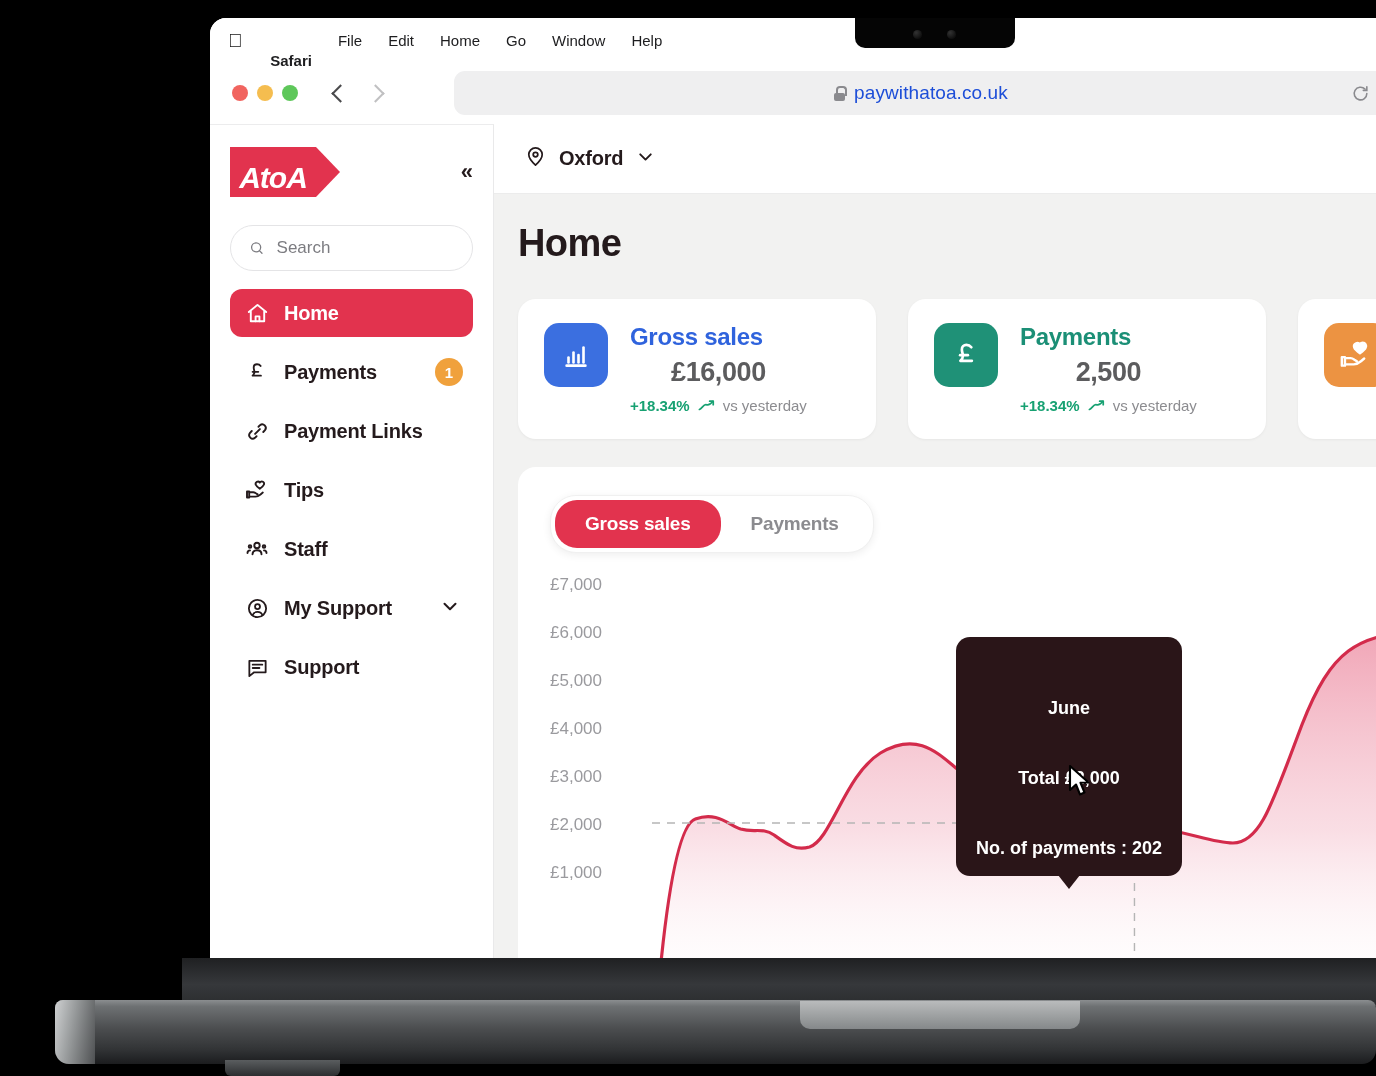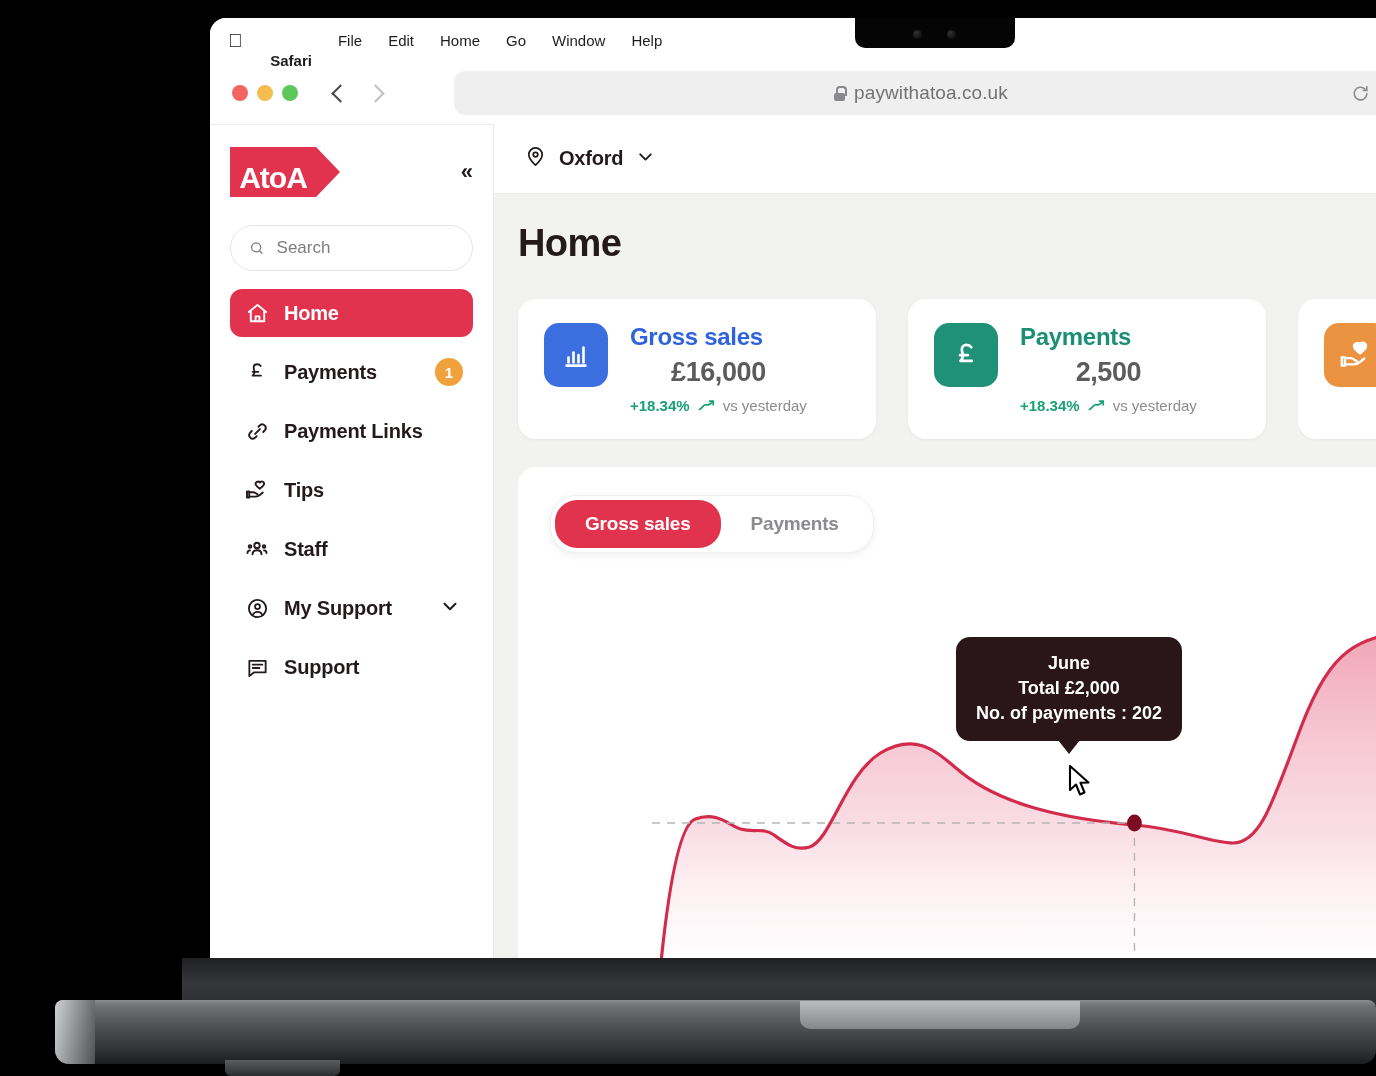--- a/index.html
+++ b/index.html
@@ -71,21 +71,21 @@
   .dot.red { background: #f1645f; } .dot.amber { background: #f5bd4f; } .dot.green { background: #5ec75a; }
 
   .navarrows { display: flex; gap: 22px; margin-left: 36px; }
   .chev { width: 13px; height: 13px; border-top: 2.2px solid #4a4a4c; border-right: 2.2px solid #4a4a4c; }
   .chev.left { transform: rotate(-135deg); }
   .chev.right { transform: rotate(45deg); border-color: #c0c0c2; }
 
   #urlbar { flex: 1; margin-left: 72px; margin-right: 10px; height: 44px; background: #efeff0;
             border-radius: 11px; display: flex; align-items: center; justify-content: center;
             position: relative; }
-  #url-text { font-size: 19px; color: #737373; letter-spacing: .1px; }
+  #url-text { font-size: 19px; color: #1d4ed8; letter-spacing: .1px; }
   #lock-icon { width: 11px; height: 15px; position: relative; margin-right: 9px; }
   #lock-icon:before { content:""; position:absolute; left:0; bottom:0; width:11px; height:8px;
                       background:#8a8a8e; border-radius:2px; }
   #lock-icon:after { content:""; position:absolute; left:2.2px; top:0; width:6.6px; height:8px;
                      border:2px solid #8a8a8e; border-bottom:none; border-radius:4px 4px 0 0; }
   #reload-icon { position: absolute; right: 18px; width: 19px; height: 19px; }
 
   
   #app { display: flex; height: calc(940px - 44px - 62px); background: #f2f2f1; }
 
@@ -94,21 +94,21 @@
              border-right: 1px solid #e9e9ea; padding: 22px 20px 0 20px; }
   #logo-row { display: flex; align-items: center; justify-content: space-between; margin-bottom: 28px; }
   #atoa-logo { position: relative; width: 110px; height: 50px; }
   #atoa-logo .body { position: absolute; left: 0; top: 0; width: 86px; height: 50px; background: #e2334e; }
   #atoa-logo .tip { position: absolute; left: 86px; top: 0; width: 0; height: 0;
                     border-top: 25px solid transparent; border-bottom: 25px solid transparent;
                     border-left: 24px solid #e2334e; }
   #atoa-logo .txt { position: absolute; left: 0; top: 0; width: 86px; height: 62px;
                     display: flex; align-items: center; justify-content: center;
                     color: #fff; font-weight: 900; font-size: 30px; letter-spacing: -1px;
-                    font-family: "Liberation Sans", sans-serif; }
+                    font-family: "Liberation Sans", sans-serif; font-style: italic; }
   #collapse-btn { color: #241a1c; font-size: 22px; line-height: 1; font-weight: 700; cursor: pointer; }
 
   #search-box { height: 46px; border: 1px solid #e4e4e6; border-radius: 24px;
                 display: flex; align-items: center; padding: 0 18px; margin-bottom: 18px; }
   #search-box input { border: none; outline: none; font-size: 17px; color: #6e6e73;
                       font-family: "Liberation Sans", sans-serif; width: 100%; margin-left: 12px;
                       background: transparent; }
   #search-box input::placeholder { color: #7c7c81; }
 
   .nav-item { display: flex; align-items: center; height: 48px; border-radius: 12px;
@@ -156,21 +156,21 @@
   .toggle-btn.on { background: #e2334e; color: #fff; }
 
   #plot-wrap { position: relative; height: 420px; }
   #yaxis { position: absolute; left: 0; top: 0; width: 78px; }
   .ytick { font-size: 17px; color: #9a9a9e; text-align: left; height: 48px; }
   #plot { position: absolute; left: 102px; top: 0; right: 0; bottom: 0; }
   #plot svg { display: block; width: 100%; height: 100%; overflow: visible; }
 
   #tooltip { position: absolute; left: 406px; top: 62px; background: #2a1518; color: #fff;
              border-radius: 14px; padding: 14px 20px; text-align: center; z-index: 4; }
-  #tooltip div { font-size: 18px; font-weight: bold; line-height: 1.4; white-space: nowrap; }
+  #tooltip div { font-size: 18px; font-weight: bold; line-height: 1.4; white-space: nowrap; margin-top: 45px; }
   #tooltip:after { content: ""; position: absolute; left: 50%; bottom: -13px; margin-left: -11px;
                    width: 0; height: 0; border-left: 11px solid transparent;
                    border-right: 11px solid transparent; border-top: 14px solid #2a1518; }
   #cursor { position: absolute; left: 518px; top: 190px; z-index: 5; }
 </style>
 </head>
 <body>
 
 <div id="stage">
 
@@ -401,20 +401,29 @@
 
           </div>
 
           <div id="chart-panel">
             <div id="toggle">
               <div class="toggle-btn on">Gross sales</div>
               <div class="toggle-btn">Payments</div>
             </div>
 
             <div id="plot-wrap">
+              <div id="yaxis">
+                <div class="ytick">£7,000</div>
+                <div class="ytick">£6,000</div>
+                <div class="ytick">£5,000</div>
+                <div class="ytick">£4,000</div>
+                <div class="ytick">£3,000</div>
+                <div class="ytick">£2,000</div>
+                <div class="ytick">£1,000</div>
+              </div>
 
               <div id="plot">
                 <svg viewBox="0 0 780 420" preserveAspectRatio="none">
                   <defs>
                     <linearGradient id="areaFill" x1="0" y1="0" x2="0" y2="1">
                       <stop offset="0%" stop-color="#f0a0b2" stop-opacity="0.95"></stop>
                       <stop offset="55%" stop-color="#f6c8d3" stop-opacity="0.60"></stop>
                       <stop offset="100%" stop-color="#ffffff" stop-opacity="0.10"></stop>
                     </linearGradient>
                   </defs>

